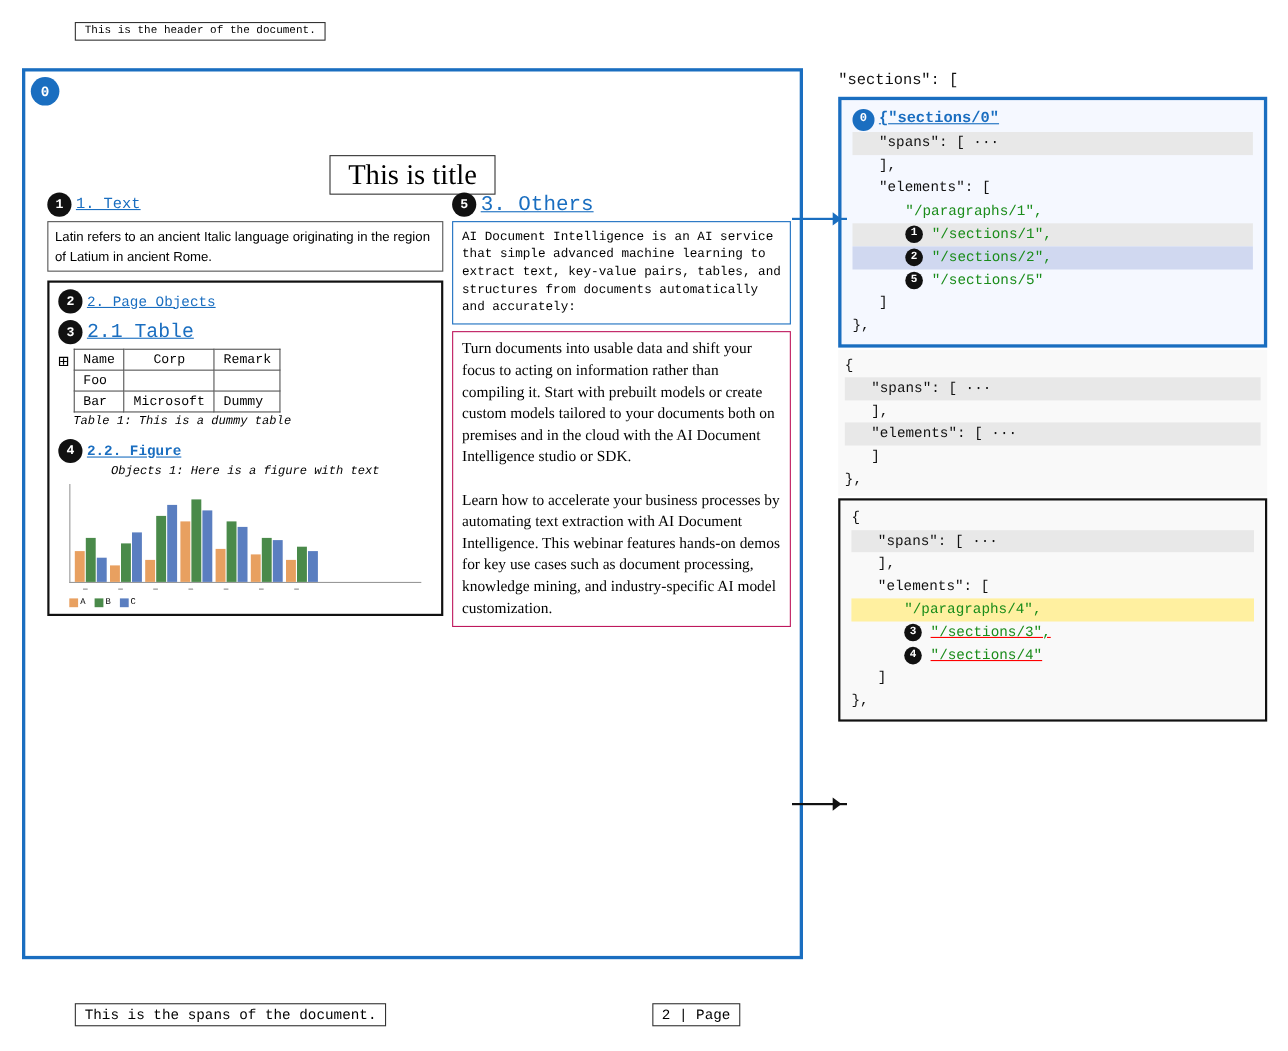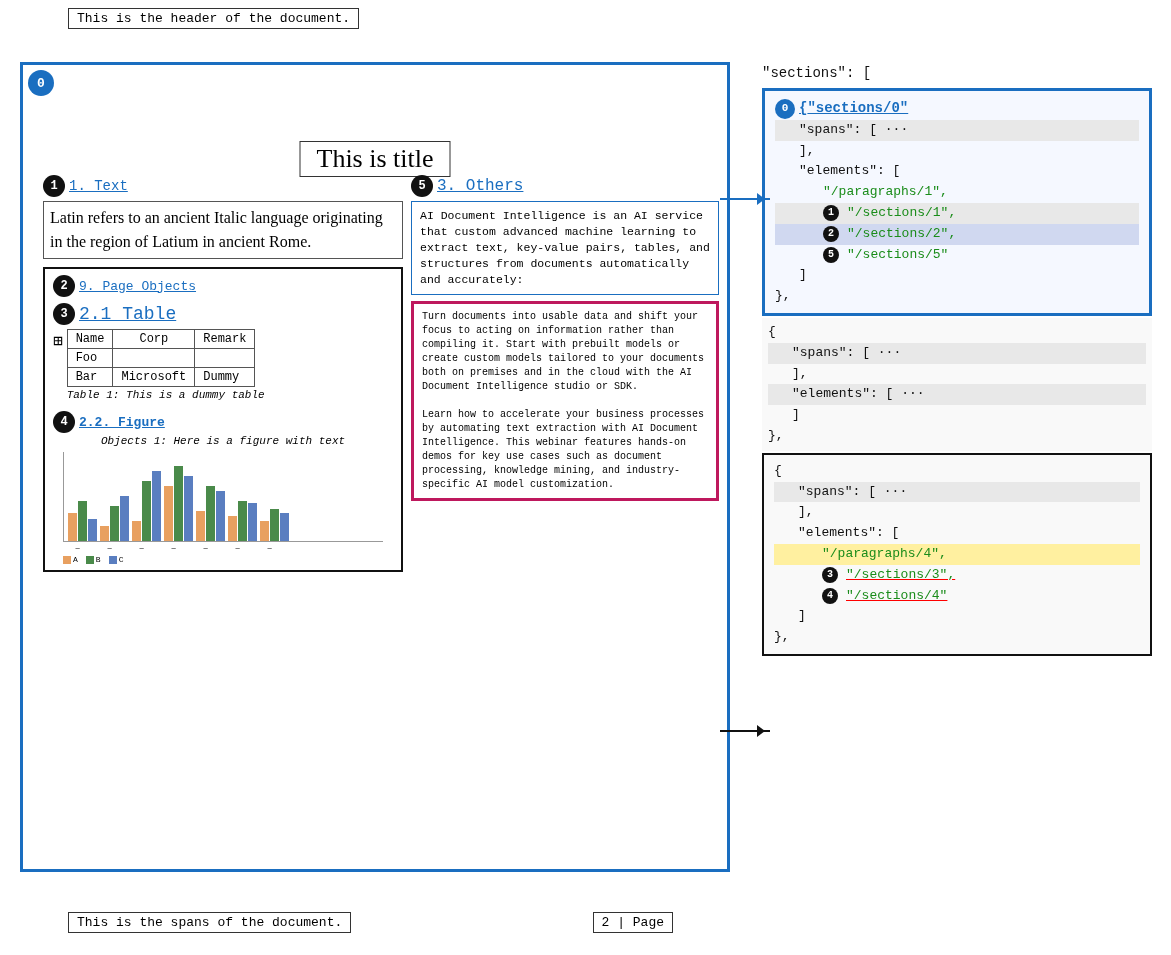--- a/index.html
+++ b/index.html
@@ -8,25 +8,25 @@
       background: #fff;
       width: 1171px;
       min-height: 955px;
       position: relative;
       overflow: hidden;
     }
 
     
     .doc-header {
       position: absolute;
-      top: 8px;
+      top: 20px;
       left: 68px;
       border: 1px solid #333;
       padding: 2px 8px;
-      font-size: 13px;
+      font-size: 10px;
       font-family: 'Courier New', monospace;
     }
 
     
     .doc-panel {
       position: absolute;
       top: 62px;
       left: 20px;
       width: 710px;
       height: 810px;
@@ -92,22 +92,22 @@
 
     .section-heading {
       font-family: 'Courier New', monospace;
       font-size: 14px;
       color: #1a6ec0;
       text-decoration: underline;
       display: inline;
     }
 
     .section-text {
-      font-family: Liberation Serif, serif;
-      font-size: 16px;
+      font-family: Liberation Sans, sans-serif;
+      font-size: 12px;
       border: 1px solid #555;
       padding: 4px 6px;
       margin-top: 4px;
       margin-bottom: 8px;
       line-height: 1.5;
     }
 
     
     .page-objects-box {
       border: 2px solid #111;
@@ -164,21 +164,21 @@
 
     
     .right-col {
       position: absolute;
       top: 110px;
       left: 388px;
       width: 308px;
     }
 
     .others-heading {
-      font-size: 16px;
+      font-size: 19px;
       font-family: 'Courier New', monospace;
       color: #1a6ec0;
       text-decoration: underline;
     }
 
     .ai-text-box {
       border: 1px solid #1a6ec0;
       padding: 6px 8px;
       font-size: 11.5px;
       font-family: 'Courier New', monospace;
@@ -193,24 +193,24 @@
       gap: 4px;
       font-size: 12px;
       font-family: 'Courier New', monospace;
       margin-bottom: 4px;
     }
     .checkbox-item input[type="checkbox"] {
       margin: 0;
     }
 
     .ai-text-box2 {
-      border: 3px solid #be185d;
+      border: 1px solid #be185d;
       padding: 6px 8px;
-      font-size: 10px;
-      font-family: Liberation Mono, monospace;
+      font-size: 14px;
+      font-family: Liberation Serif, serif;
       line-height: 1.4;
       margin-top: 6px;
     }
 
     
     .doc-footer {
       position: absolute;
       bottom: 22px;
       left: 68px;
       border: 1px solid #333;
@@ -303,21 +303,21 @@
 
     <div style="display:flex;align-items:center;margin-bottom:4px;">
       <span class="section-badge">1</span>
       <span class="section-heading">1. Text</span>
     </div>
     <div class="section-text">Latin refers to an ancient Italic language originating in the region of Latium in ancient Rome.</div>
 
     <div class="page-objects-box">
       <div style="display:flex;align-items:center;margin-bottom:6px;">
         <span class="section-badge">2</span>
-        <span class="section-heading" style="font-size:13px;">9. Page Objects</span>
+        <span class="section-heading" style="font-size:13px;">2. Page Objects</span>
       </div>
 
       <div class="table-section">
         <div style="display:flex;align-items:center;margin-bottom:4px;">
           <span class="section-badge">3</span>
           <span class="section-heading" style="font-size:18px;">2.1 Table</span>
         </div>
         <div class="table-wrapper">
           <span class="table-icon">⊞</span>
           <div>
@@ -438,21 +438,21 @@
     </div>
   </div>
 
   <div class="right-col">
 
     <div style="display:flex;align-items:center;margin-bottom:4px;">
       <span class="section-badge">5</span>
       <span class="others-heading">3. Others</span>
     </div>
 
-    <div class="ai-text-box">AI Document Intelligence is an AI service that custom advanced machine learning to extract text, key-value pairs, tables, and structures from documents automatically and accurately:</div>
+    <div class="ai-text-box">AI Document Intelligence is an AI service that simple advanced machine learning to extract text, key-value pairs, tables, and structures from documents automatically and accurately:</div>
 
 
     <div class="ai-text-box2">
       <p>Turn documents into usable data and shift your focus to acting on information rather than compiling it. Start with prebuilt models or create custom models tailored to your documents both on premises and in the cloud with the AI Document Intelligence studio or SDK.</p>
       <br>
       <p>Learn how to accelerate your business processes by automating text extraction with AI Document Intelligence. This webinar features hands-on demos for key use cases such as document processing, knowledge mining, and industry-specific AI model customization.</p>
     </div>
   </div>
 </div>
 

